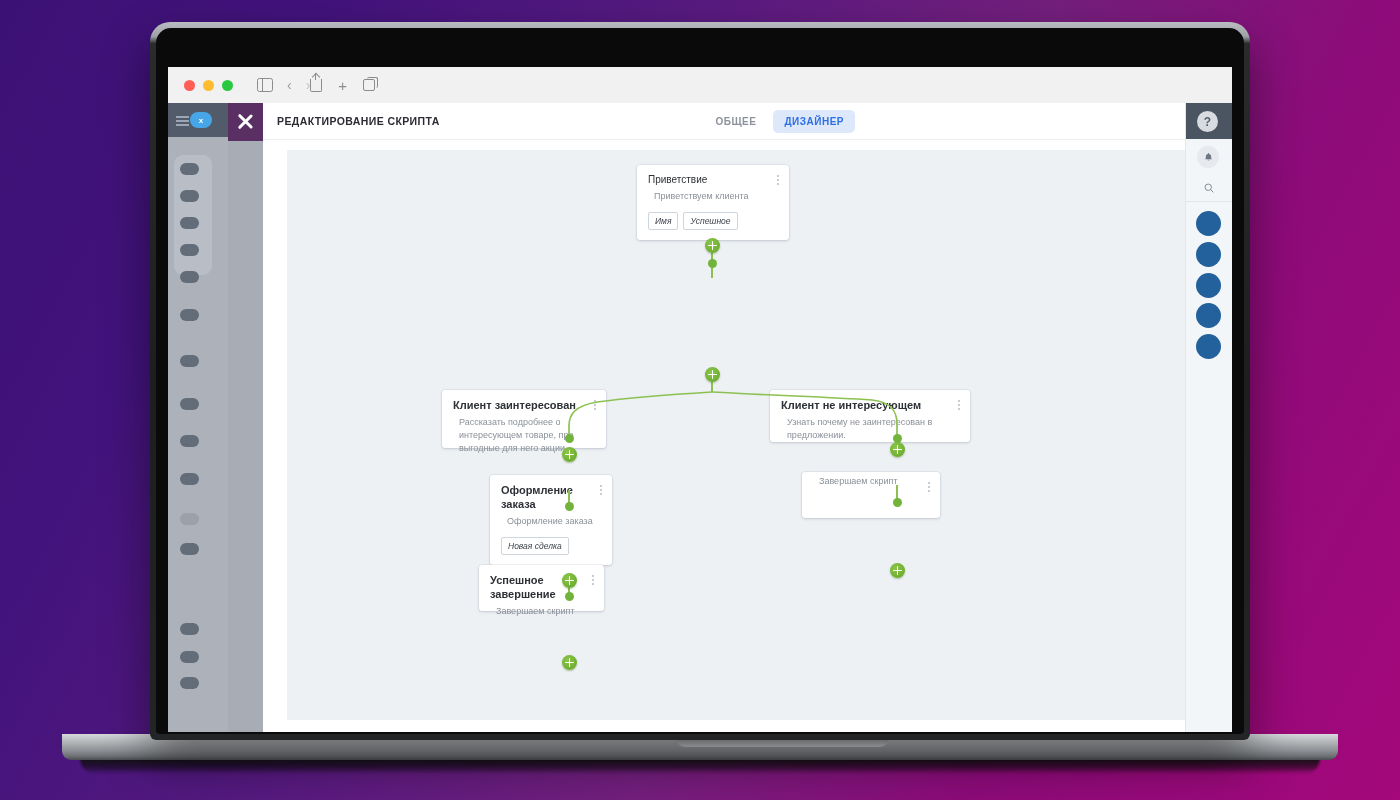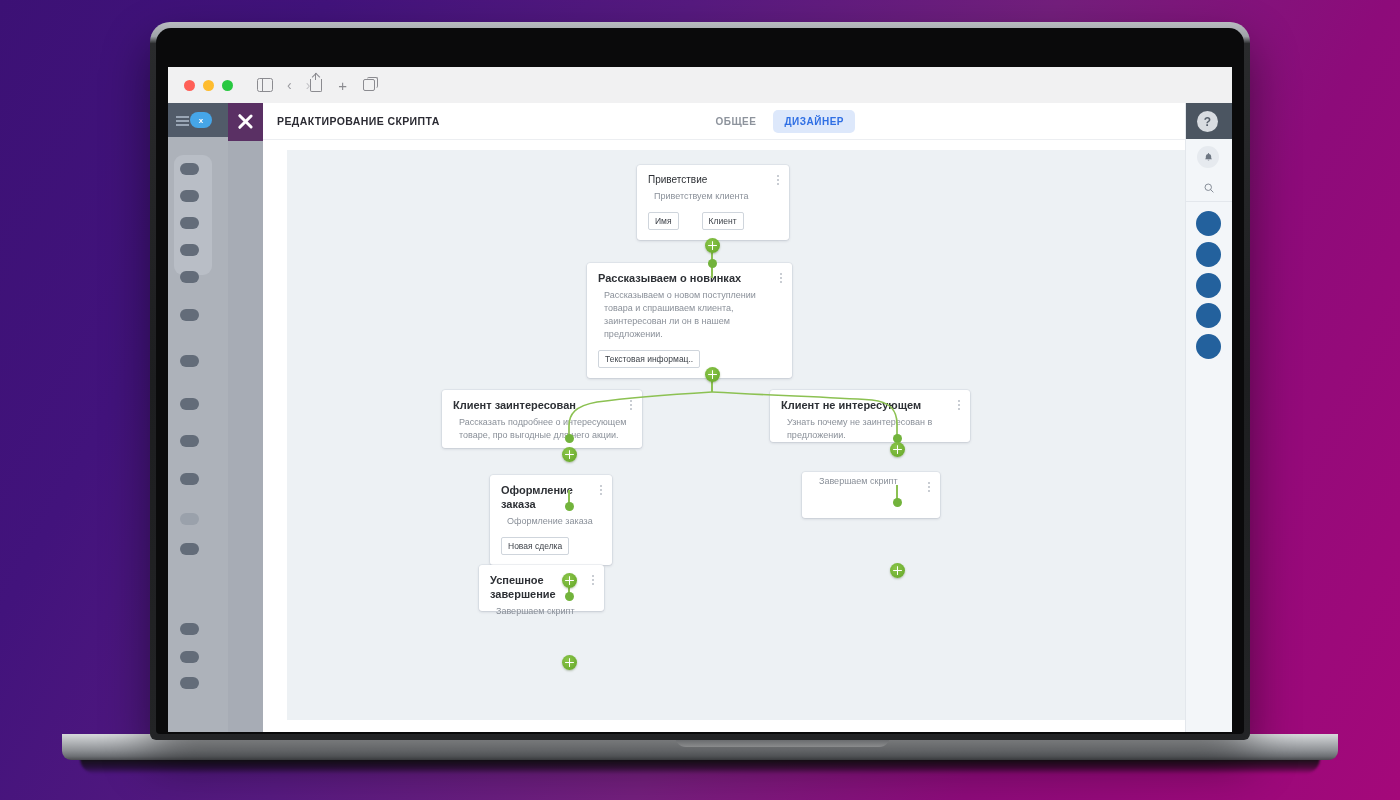--- a/index.html
+++ b/index.html
@@ -128,21 +128,21 @@
   .rrail .av{position:absolute;left:10px;width:25px;height:25px;border-radius:50%;background:#23619d;}
 
   
   .node{
     position:absolute;background:#fff;border-radius:3px;
     box-shadow:0 1px 3px rgba(30,40,60,.16),0 0 0 .5px rgba(200,208,216,.5);
   }
   .node .ttl{font-size:10px;color:#2d3035;font-weight:400;padding:9px 26px 0 11px;line-height:1.25;}
   .node .ttl.b{font-weight:700;font-size:11px;}
   .node .desc{font-size:9px;color:#8a9099;padding:3px 14px 0 17px;line-height:1.45;}
-  .node .tags{display:flex;gap:23px;padding:9px 11px 10px 11px;flex-wrap:wrap;}
+  .node .tags{display:flex;gap:5px;padding:9px 11px 10px 11px;flex-wrap:wrap;font-style:italic;}
   .tag{
     font-size:8.5px;color:#3e434a;border:1px solid #cfd5dc;border-radius:2px;
     padding:3px 6px;background:#fff;white-space:nowrap;
   }
   .kebab{position:absolute;right:9px;top:10px;width:3px;}
   .kebab i{display:block;width:2px;height:2px;background:#b7bdc5;border-radius:50%;margin-bottom:2px;}
 
   .plus{
     position:absolute;width:15px;height:15px;border-radius:50%;
     background:radial-gradient(circle at 40% 35%,#8cc64b,#61a425);
@@ -253,41 +253,29 @@
               <div class="node" style="left:350px;top:15px;width:152px;">
                 <div class="kebab">
                     <i></i>
                     <i></i>
                     <i></i>
                   </div>
                 <div class="ttl">Приветствие</div>
                 <div class="desc">Приветствуем клиента</div>
                 <div class="tags">
                   <span class="tag">Имя</span>
-                  <span class="tag">Клиент</span>
+                  <span class="tag">Успешное</span>
                 </div>
               </div>
               <div class="plus" style="left:418px;top:88px;"></div>
 
-              <div class="node" style="left:300px;top:113px;width:205px;">
-                <div class="kebab">
-                    <i></i>
-                    <i></i>
-                    <i></i>
-                  </div>
-                <div class="ttl b">Рассказываем о новинках</div>
-                <div class="desc">Рассказываем о новом поступлении товара и спрашиваем клиента, заинтересован ли он в нашем предложении.</div>
-                <div class="tags">
-                  <span class="tag">Текстовая информац..</span>
-                </div>
-              </div>
               <div class="knob" style="left:421px;top:109px;"></div>
               <div class="plus" style="left:418px;top:217px;"></div>
 
-              <div class="node" style="left:155px;top:240px;width:200px;height:58px;">
+              <div class="node" style="left:155px;top:240px;width:164px;height:58px;">
                 <div class="kebab">
                     <i></i>
                     <i></i>
                     <i></i>
                   </div>
                 <div class="ttl b">Клиент заинтересован</div>
                 <div class="desc">Рассказать подробнее о интересующем товаре, про выгодные для него акции.</div>
               </div>
               <div class="knob" style="left:278px;top:284px;"></div>
               <div class="plus" style="left:275px;top:297px;"></div>

